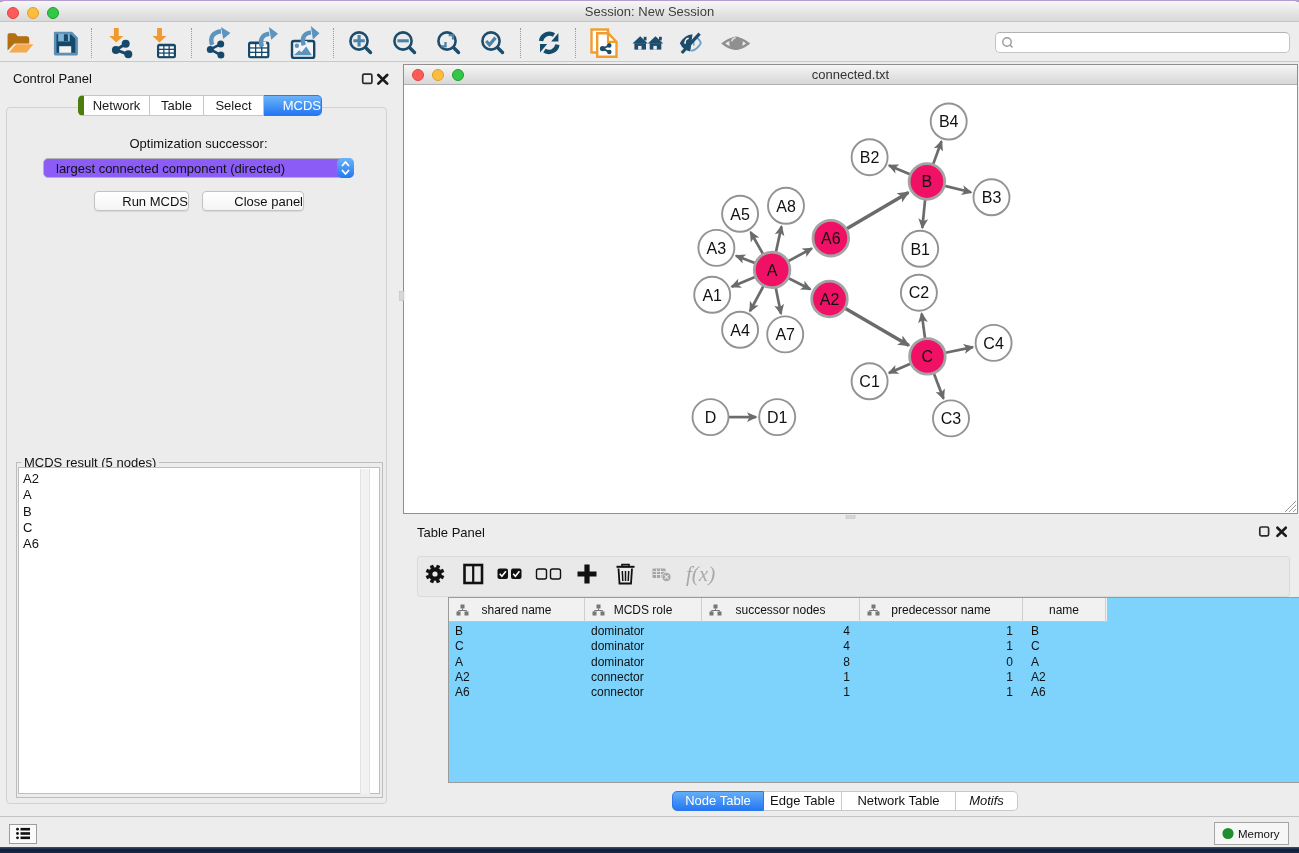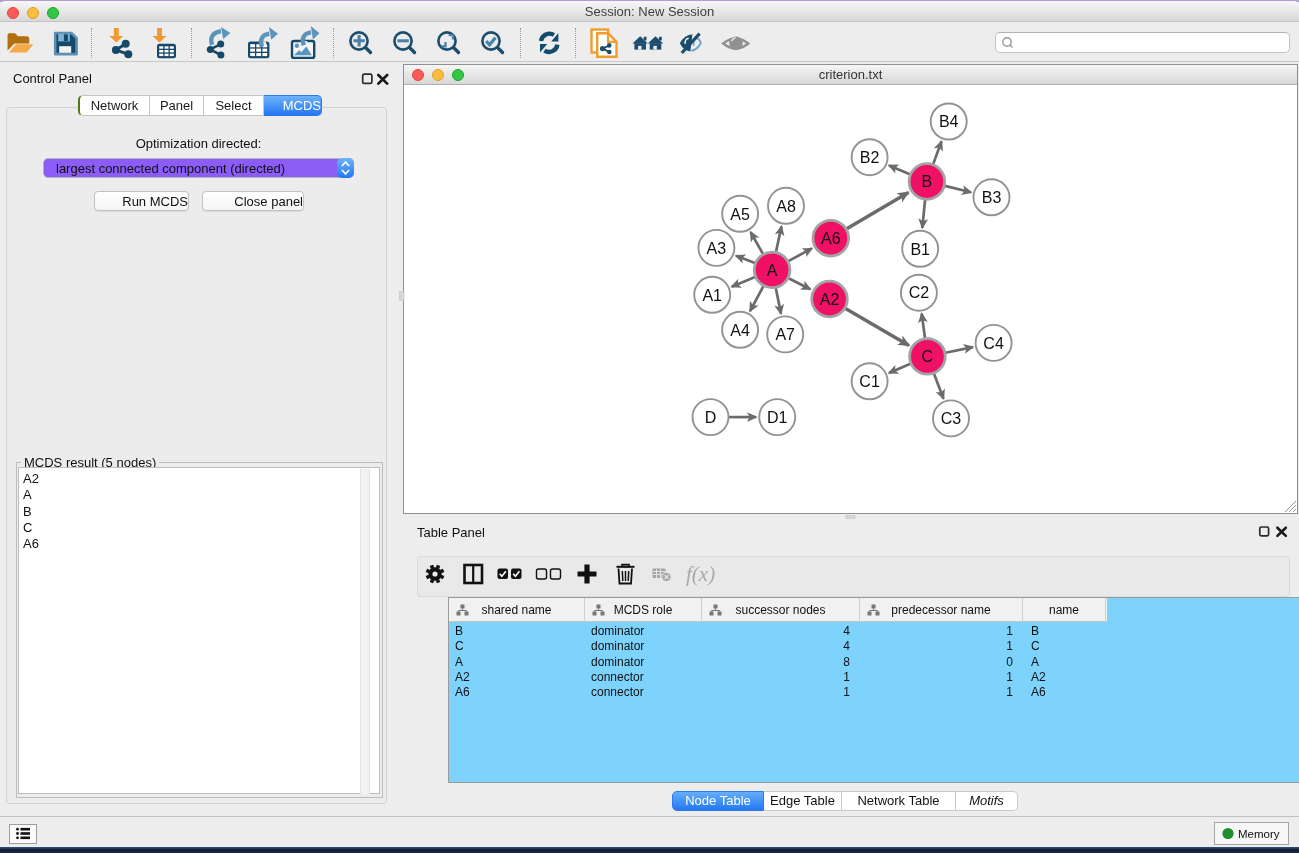--- a/index.html
+++ b/index.html
@@ -21,21 +21,21 @@
 
 #search { left:995px; top:10px; width:295px; height:21px; background:#fff;
   border:1px solid #c3c3c3; border-top-color:#b2b2b2; border-radius:5px; }
 
 
 #cpTitle { left:13px; top:71px; font-size:13px; color:#111; }
 #cpPanel { left:6px; top:107px; width:381px; height:697px; border:1px solid #d2d2d2; border-radius:4px; background:#ececec; }
 #cpTabs { left:78px; top:95px; height:21px; display:flex; }
 .seg { height:21px; background:#fff; border:1px solid #c6c6c6; border-left:none;
   font-size:13px; color:#1a1a1a; text-align:center; line-height:19px; }
-.seg.first { border-left:2px solid #4d7c0f; border-radius:5px 0 0 5px; }
+.seg.first { border-left:6px solid #4d7c0f; border-radius:5px 0 0 5px; }
 .seg.last { border-radius:0 5px 5px 0;text-align:right; }
 .seg.sel { background:linear-gradient(#6db3f9,#2377f3); color:#fff; border-color:#2b79ec; }
 #optLabel { left:0px; top:136px; width:397px; text-align:center; font-size:13px; color:#111; }
 #combo { left:43px; top:158px; width:311px; height:20px; background:#8b5cf6; border:1px solid #b4b4b4; border-radius:5px; }
 #combo .txt { position:absolute; left:12px; top:2px; font-size:13px; color:#111; }
 #combo .step { position:absolute; right:-1px; top:-1px; width:17px; height:20px; border-radius:5px;
   background:linear-gradient(#6db3f9,#2377f3); }
 .btn { background:linear-gradient(#ffffff,#f4f4f4); border:1px solid #c2c2c2; border-radius:4px;
   font-size:13px; color:#111; text-align:right; box-shadow:0 1px 1px rgba(0,0,0,0.08); }
 #runBtn { left:94px; top:191px; width:95px; height:20px; line-height:19px; }
@@ -226,46 +226,46 @@
 <svg class="abs" style="left:0;top:62px" width="1299" height="480" viewBox="0 62 1299 480">
 <rect x="362.7" y="74.2" width="9.2" height="9.2" rx="1.5" fill="none" stroke="#2b2b2b" stroke-width="1.7"></rect>
 <path d="M378.3,75 L387.2,83.6 M387.2,75 L378.3,83.6" stroke="#1a1a1a" stroke-width="2.7" stroke-linecap="round"></path>
 <rect x="1259.8" y="527.0" width="8.8" height="8.8" rx="1.5" fill="none" stroke="#2b2b2b" stroke-width="1.7"></rect>
 <path d="M1277.4,527.7 L1285.8,535.9 M1285.8,527.7 L1277.4,535.9" stroke="#1a1a1a" stroke-width="2.6" stroke-linecap="round"></path>
 <rect x="399.5" y="291.5" width="4.5" height="9" fill="#d7d7d7" stroke="#bbb" stroke-width="0.5"></rect>
 </svg>
 <div id="cpPanel" class="abs"></div>
 <div id="cpTabs" class="abs">
   <div class="seg first" style="width:72px">Network</div>
-  <div class="seg" style="width:54px">Panel</div>
+  <div class="seg" style="width:54px">Table</div>
   <div class="seg" style="width:60px">Select</div>
   <div class="seg last sel" style="width:58px">MCDS</div>
 </div>
-<div id="optLabel" class="abs">Optimization directed:</div>
+<div id="optLabel" class="abs">Optimization successor:</div>
 <div id="combo" class="abs">
     <span class="txt">largest connected component (directed)</span>
     <span class="step">
       <svg width="17" height="20" viewBox="0 0 17 20" style="position:absolute;left:0;top:0">
         <path d="M5,8 l3.5,-4 l3.5,4" stroke="#fff" stroke-width="1.8" fill="none"></path>
         <path d="M5,12 l3.5,4 l3.5,-4" stroke="#fff" stroke-width="1.8" fill="none"></path>
       </svg>
     </span>
   </div>
 <div id="runBtn" class="btn abs">Run MCDS</div>
 <div id="closeBtn" class="btn abs">Close panel</div>
 <div id="fieldset" class="abs"></div>
 <div id="legend" class="abs">MCDS result (5 nodes)</div>
 <div id="mlist" class="abs">
   <div class="items">A2<br>A<br>B<br>C<br>A6</div>
   <div class="track"></div>
 </div>
 
 <div id="netwin" class="abs">
   <div id="nettitle">
-    <div class="title">criterion.txt</div>
+    <div class="title">connected.txt</div>
     <div class="tl abs" style="left:8px; top:3.5px; background:#fc5b57; border:0.5px solid #e14640;"></div>
     <div class="tl abs" style="left:28px; top:3.5px; background:#fcbc3f; border:0.5px solid #dfa023;"></div>
     <div class="tl abs" style="left:48px; top:3.5px; background:#33c748; border:0.5px solid #1da129;"></div>
   </div>
   <div id="graph">
       <svg class="abs" style="left:1px;top:22px" width="893" height="427" viewBox="404 86 893 427">
 <defs>
 <marker id="ah" markerUnits="userSpaceOnUse" markerWidth="14" markerHeight="12" refX="9.5" refY="5.5" orient="auto">
             <path d="M0.4,0.6 L11,5.5 L0.4,10.4 L3.0,5.5 Z" fill="#6b6b6b"></path>
           </marker>

